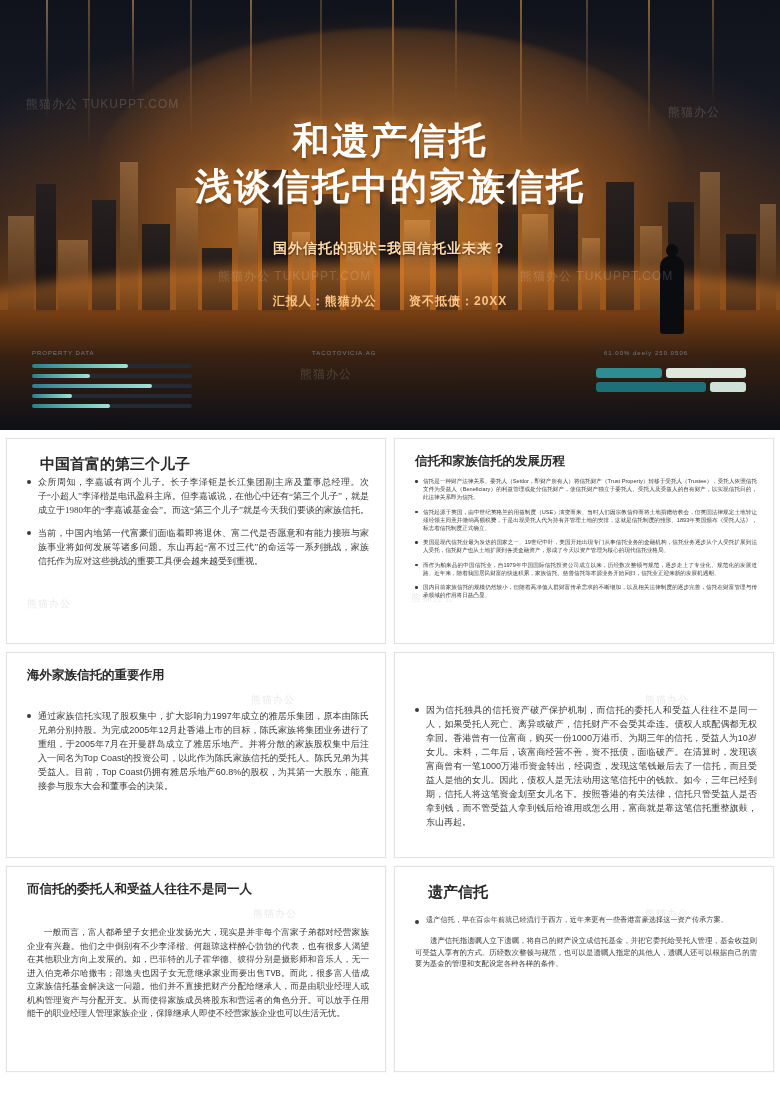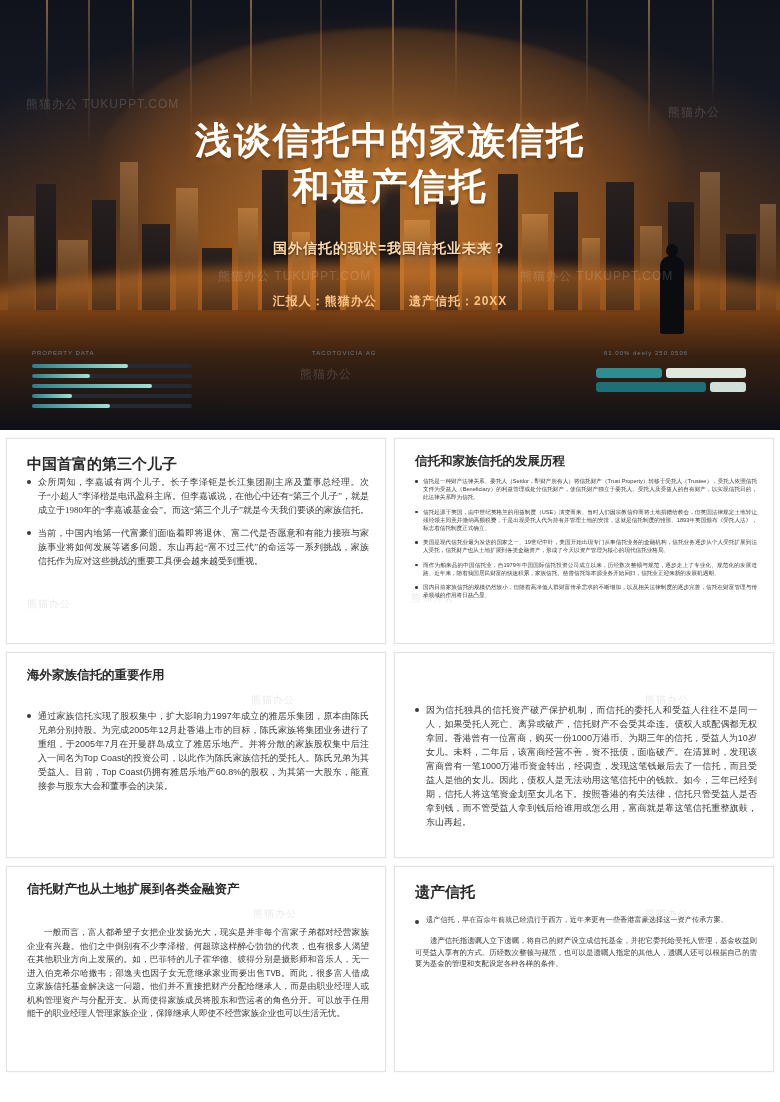--- a/index.html
+++ b/index.html
@@ -48,21 +48,21 @@
 
   .wm{position:absolute;color:rgba(255,255,255,.16);font-size:12px;letter-spacing:1px;pointer-events:none;}
   .wm.dark{color:rgba(120,120,120,.16);}
 
   
   .grid{position:absolute;top:438px;left:6px;width:768px;}
   .row{display:flex;gap:8px;margin-bottom:8px;}
   .slide{position:relative;width:380px;height:204px;background:#fff;border:1px solid #e3e3e3;
     box-shadow:0 0 0 1px rgba(0,0,0,.02);overflow:hidden;}
   .s-title{position:absolute;left:20px;top:14px;right:18px;color:#2a2a2a;font-size:12.5px;font-weight:bold;}
-  .s-title.big{font-size:15px;top:16px;}
+  .s-title.big{font-size:15px;top:16px;margin-left:13px;}
   .s-body{position:absolute;left:20px;right:16px;top:42px;color:#3a3a3a;}
   .bullets{margin:0;padding:0;list-style:none;}
   .bullets li{position:relative;padding-left:11px;margin-bottom:9px;font-size:9px;line-height:14px;text-align:justify;}
   .bullets li:before{content:"";position:absolute;left:0;top:5px;width:4px;height:4px;border-radius:50%;background:#3a3a3a;}
   .tiny li{font-size:5.6px;line-height:8.2px;margin-bottom:6px;padding-left:8px;}
   .tiny li:before{width:2.5px;height:2.5px;top:3px;}
   .para{font-size:8.6px;line-height:13.5px;text-align:justify;text-indent:17px;margin:0 0 8px 0;}
   .para.small{font-size:7.4px;line-height:11.6px;text-indent:15px;margin-bottom:6px;}
 </style>
 </head>
@@ -118,27 +118,27 @@
       <div class="bld" style="left:700px;width:20px;height:140px;"></div>
       <div class="bld dark" style="left:726px;width:30px;height:78px;"></div>
       <div class="bld" style="left:760px;width:16px;height:108px;"></div>
     </div>
 
     <div class="dune"></div>
     <div class="ground"></div>
     <div class="person"></div>
 
     <div class="hero-title">
+      <div>和遗产信托</div>
       <div>浅谈信托中的家族信托</div>
-      <div>和遗产信托</div>
     </div>
     <div class="hero-sub">国外信托的现状=我国信托业未来？</div>
     <div class="hero-meta">
       <span>汇报人：熊猫办公</span>
-      <span>遗产信托：20XX</span>
+      <span>资不抵债：20XX</span>
     </div>
 
     <div class="hud">
       <div class="hud-label" style="left:32px;top:8px;">PROPERTY DATA</div>
       <div class="hud-label" style="left:312px;top:8px;">TACOTOVICIA.AG</div>
       <div class="hud-label" style="left:604px;top:8px;">61.00% deely  250.0506</div>
 
       <div class="hud-bar" style="left:32px;top:22px;width:160px;">
           <i style="width:96px"></i>
         </div>
@@ -218,21 +218,21 @@
             <li>因为信托独具的信托资产破产保护机制，而信托的委托人和受益人往往不是同一人，如果受托人死亡、离异或破产，信托财产不会受其牵连。债权人或配偶都无权拿回。香港曾有一位富商，购买一份1000万港币、为期三年的信托，受益人为10岁女儿。未料，二年后，该富商经营不善，资不抵债，面临破产。在清算时，发现该富商曾有一笔1000万港币资金转出，经调查，发现这笔钱最后去了一信托，而且受益人是他的女儿。因此，债权人是无法动用这笔信托中的钱款。如今，三年已经到期，信托人将这笔资金划至女儿名下。按照香港的有关法律，信托只管受益人是否拿到钱，而不管受益人拿到钱后给谁用或怎么用，富商就是靠这笔信托重整旗鼓，东山再起。</li>
           </ul>
         </div>
         <div class="wm dark" style="left:250px;top:40px;font-size:10px;">熊猫办公</div>
       </div>
     </div>
 
     <div class="row">
 
       <div class="slide">
-        <div class="s-title">信托财产也从土地扩展到各类金融资产</div>
+        <div class="s-title">而信托的委托人和受益人往往不是同一人</div>
         <div class="s-body" style="top:60px;font-family:Liberation Mono, monospace;">
           <p class="para">一般而言，富人都希望子女把企业发扬光大，现实是并非每个富家子弟都对经营家族企业有兴趣。他们之中倒别有不少李泽楷、何超琼这样醉心勃勃的代表，也有很多人渴望在其他职业方向上发展的。如，巴菲特的儿子霍华德、彼得分别是摄影师和音乐人，无一进入伯克希尔哈撒韦；邵逸夫也因子女无意继承家业而要出售TVB。而此，很多富人借成立家族信托基金解决这一问题。他们并不直接把财产分配给继承人，而是由职业经理人或机构管理资产与分配开支。从而使得家族成员将股东和营运者的角色分开。可以放手任用能干的职业经理人管理家族企业，保障继承人即使不经营家族企业也可以生活无忧。</p>
         </div>
         <div class="wm dark" style="left:246px;top:40px;font-size:10px;">熊猫办公</div>
       </div>
 
       <div class="slide">
         <div class="s-title big">遗产信托</div>
         <div class="s-body" style="top:48px;">
           <ul class="bullets" style="font-size:7px;font-family:Liberation Mono, monospace;">

